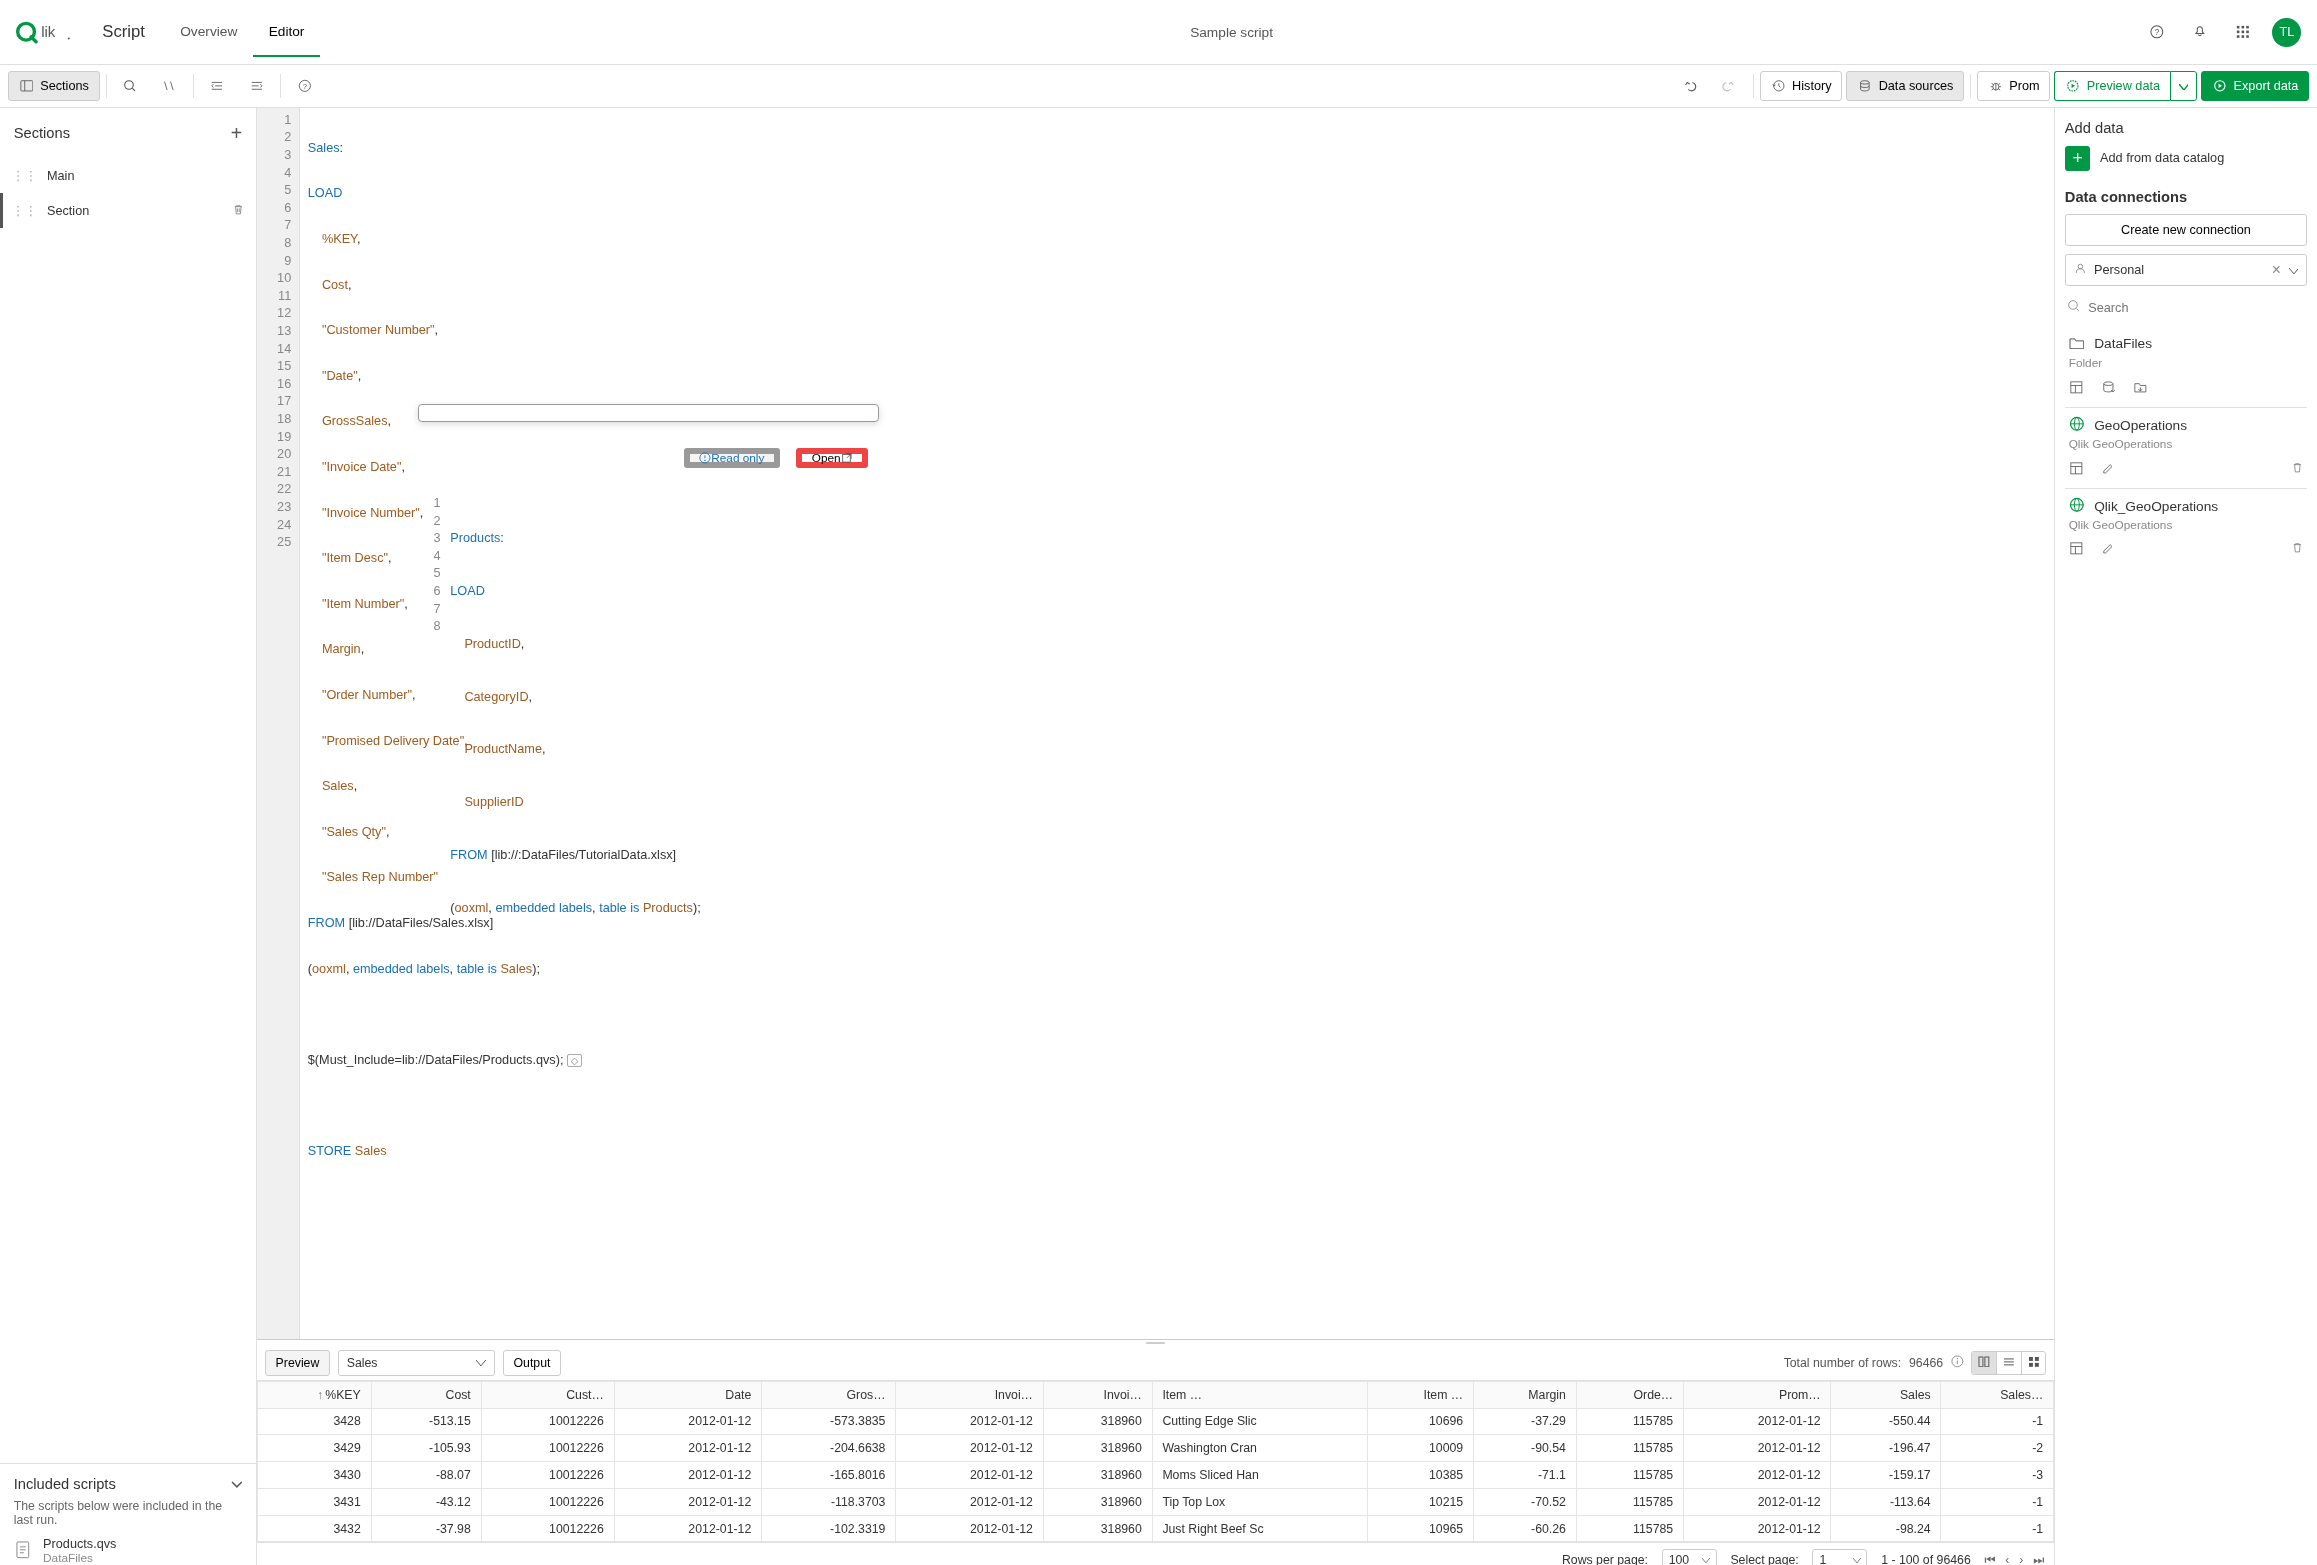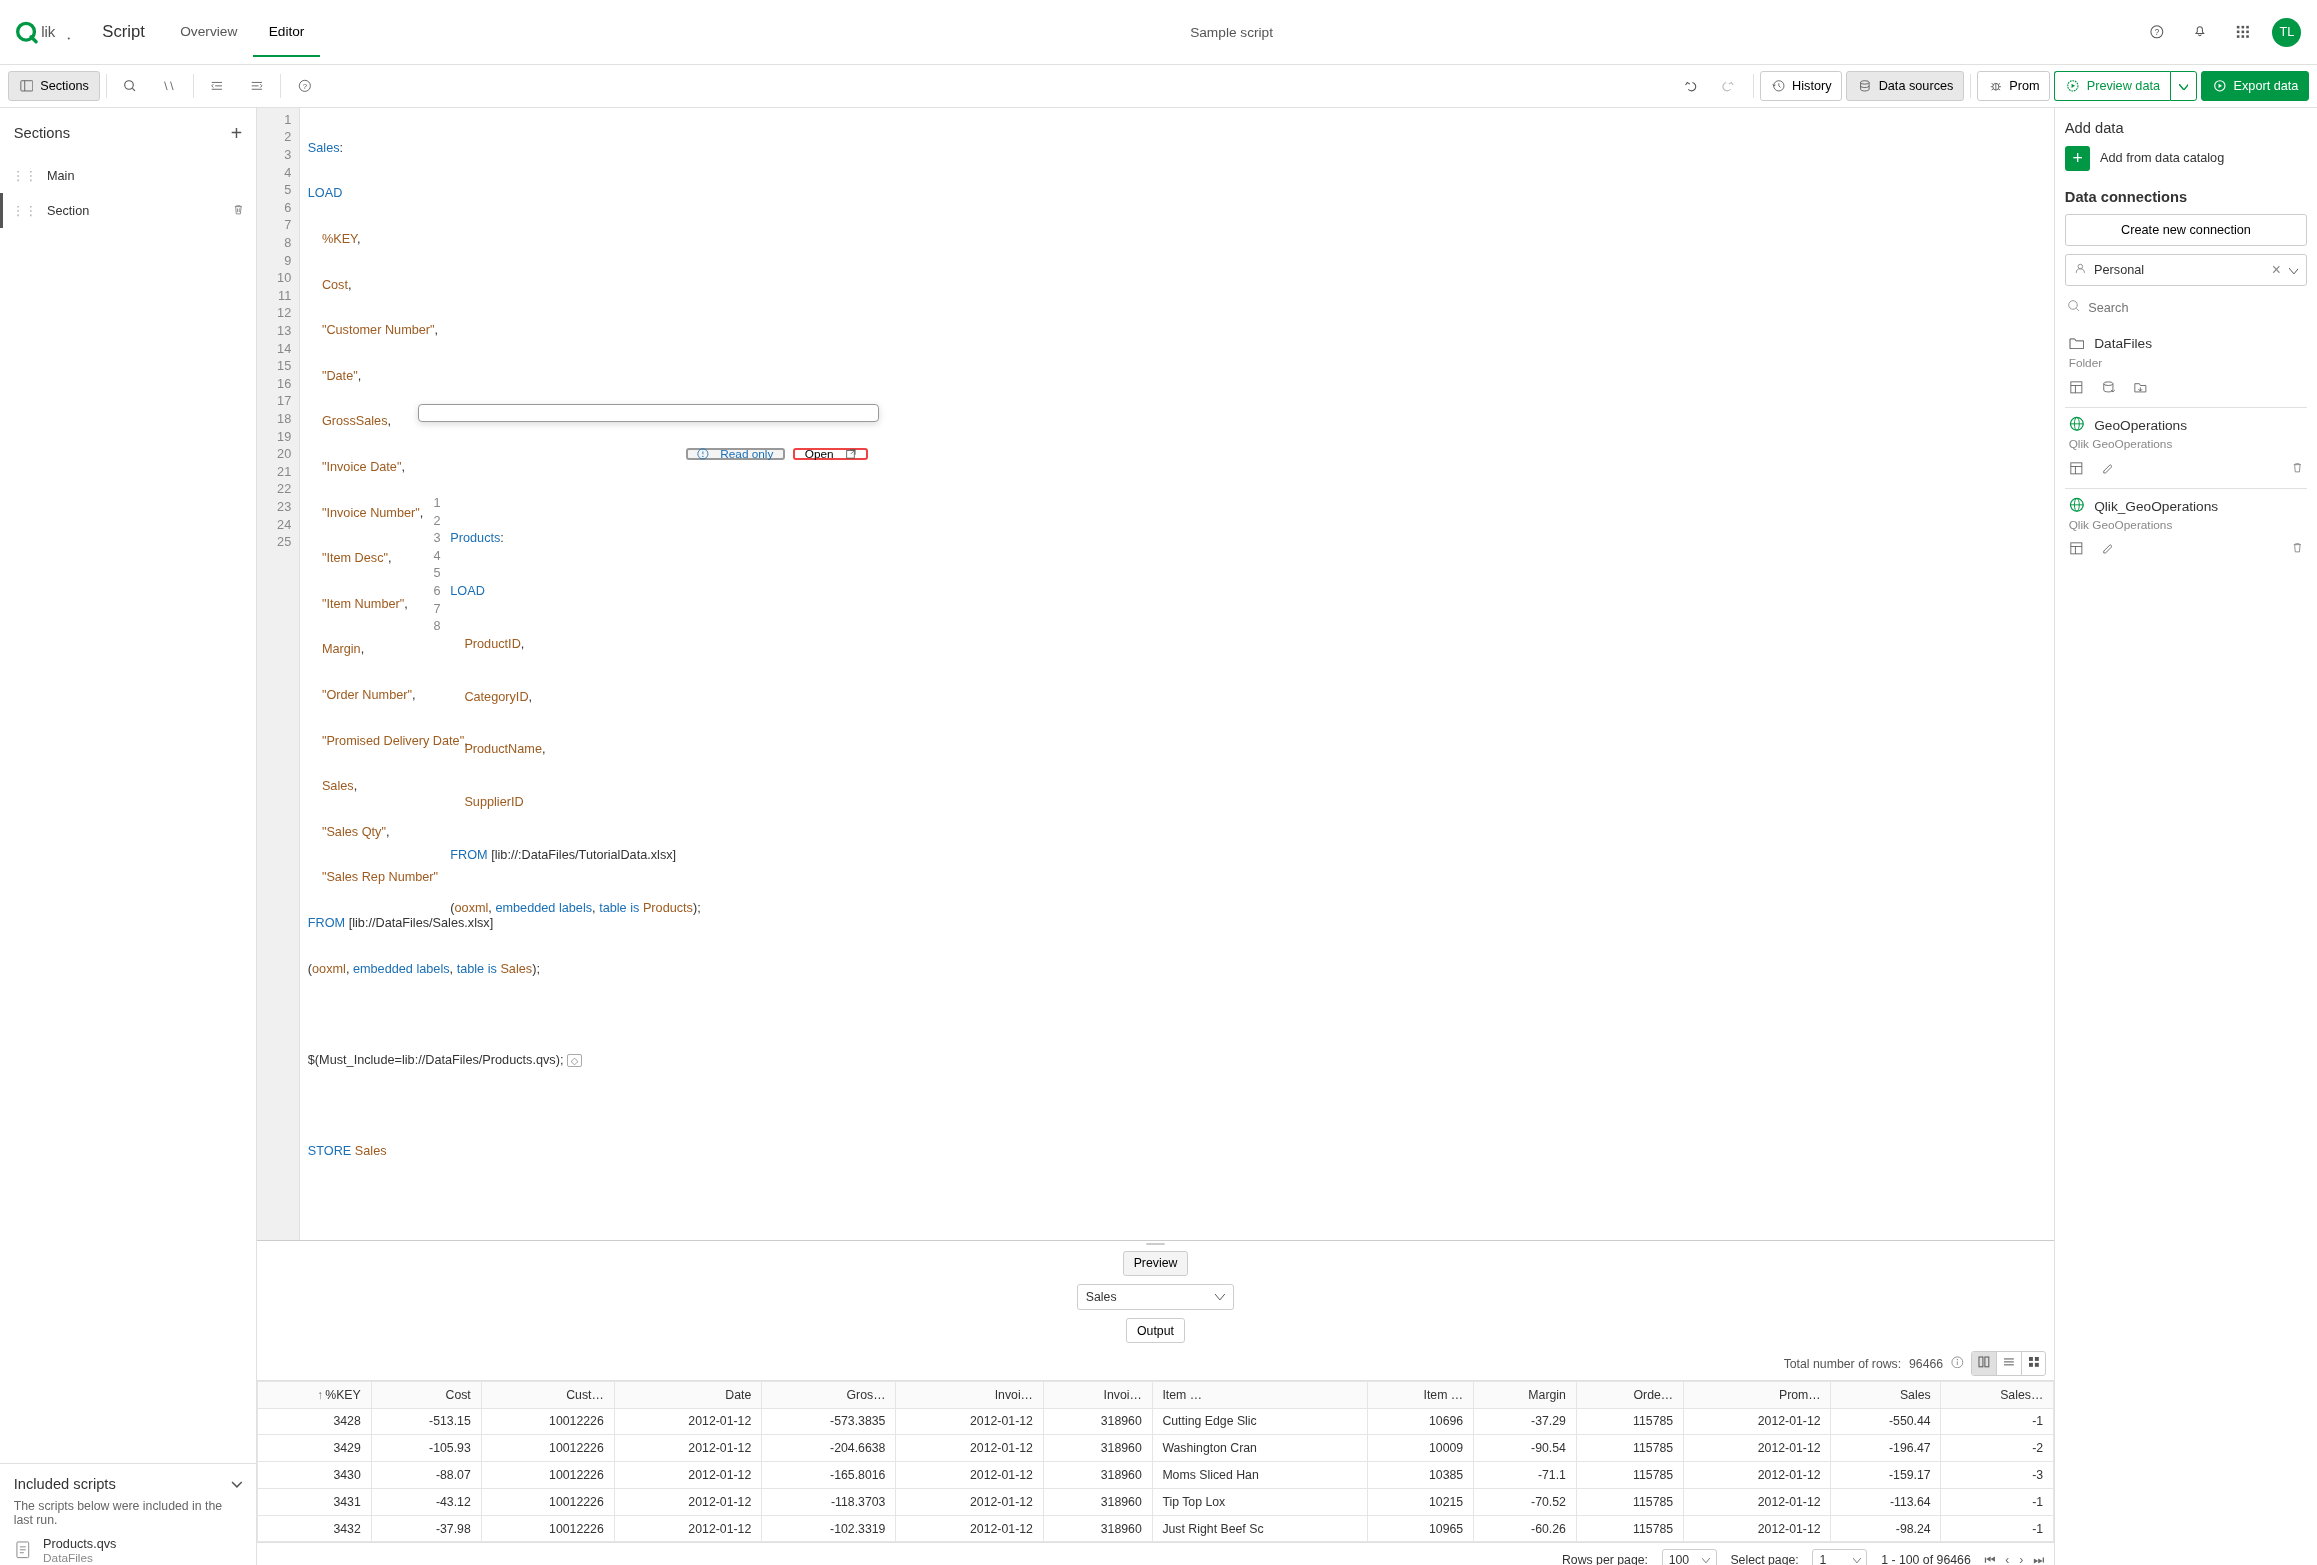--- a/index.html
+++ b/index.html
@@ -56,21 +56,21 @@
 .gutter { width: 43px; background: #f0f0f0; text-align: right; padding: 3.9px 7.8px 3.9px 3.9px; color: #888; border-right: 1px solid #e0e0e0; user-select: none; }
 .gutter div { height: 17.6px; line-height: 17.6px; }
 .code { flex: 1; padding: 3.9px 7.8px; white-space: pre; background: #fff; position: relative; }
 .code div { height: 17.6px; line-height: 17.6px; }
 .kw-blue { color: #1a6fb5; font-weight: normal; }
 .kw-brown { color: #9e5b1f; }
 
 
 .code-popup { position: absolute; left: 118px; top: 296px; width: 461px; background: #fff; border: 1px solid #999; border-radius: 3.9px; box-shadow: 0 2px 7.8px rgba(0,0,0,0.15); }
 .popup-header { display: flex; justify-content: flex-end; gap: 7.8px; padding: 7.8px 9.8px; }
-.popup-btn { display: flex; align-items: center; gap: 11px; padding: 3.9px 9.8px; border: 2px solid #ef4444; border-radius: 2.9px; font-size: 11.8px; cursor: pointer; background: #fff; }
+.popup-btn { display: flex; align-items: center; gap: 0; padding: 3.9px 9.8px; border: 6px solid #ef4444; border-radius: 2.9px; font-size: 11.8px; cursor: pointer; background: #fff; margin-left: 8px; }
 .popup-btn.readonly { color: #1a6fb5; border-color: #999; background:#f4f4f4; }
 .popup-code { display: flex; font-family: "Courier New", Consolas, monospace; font-size: 12.7px; }
 .popup-gutter { width: 27.4px; text-align: right; padding: 2px 5.9px; color: #888; }
 .popup-gutter div, .popup-code-body div { height: 17.6px; line-height: 17.6px; }
 .popup-code-body { padding: 2px 3.9px; flex:1; white-space: pre; }
 
 
 .right-panel { width: 263px; border-left: 1px solid #e0e0e0; padding: 11.8px 9.8px; overflow-y: auto; }
 .panel-title { font-size: 14.7px; font-weight: 400; margin-bottom: 9.8px; }
 .add-catalog { display: flex; align-items: center; gap: 9.8px; margin-bottom: 17.6px; cursor: pointer; }
@@ -85,21 +85,21 @@
 .folder-sub { font-size: 11.8px; color: #888; padding-left: 3.9px; margin-bottom: 5.9px; }
 .folder-actions { display: flex; gap: 17.6px; padding: 3.9px 3.9px 9.8px; color: #666; border-bottom: 1px solid #e0e0e0; }
 .folder-actions .spacer { flex:1; }
 .conn-row { display: flex; align-items: center; gap: 9.8px; padding: 7.8px 3.9px 2px; font-size: 13.7px; font-weight:500;}
 .conn-globe { color: #009845; }
 
 
 .preview-panel { border-top: 1px solid #ccc; display: flex; flex-direction: column; }
 .drag-handle-bar { height: 5.9px; display:flex; align-items:center; justify-content:center; cursor: ns-resize; }
 .drag-handle-bar span { width:19.6px; height:2px; background:#ccc; border-radius:1px; }
-.preview-toolbar { display: flex; align-items: center; gap: 7.8px; padding: 3.9px 7.8px; flex-direction: column; }
+.preview-toolbar { display: flex; align-items: center; gap: 7.8px; padding: 3.9px 7.8px; }
 .preview-tab-btn { padding: 4.9px 9.8px; border: 1px solid #ccc; border-radius: 2.9px; font-size: 12.3px; cursor: pointer; background: #f4f4f4; }
 .preview-tab-btn.white { background:#fff; }
 .preview-select { padding: 4.9px 7.8px; border: 1px solid #ccc; border-radius: 2.9px; font-size: 12.3px; min-width: 157px; display:flex; align-items:center; justify-content:space-between; background:#fff; }
 .preview-right { margin-left: auto; display: flex; align-items: center; gap: 7.8px; font-size: 12.3px; color: #555; }
 .view-icons { display:flex; border:1px solid #ccc; border-radius:2.9px; overflow:hidden;}
 .view-icons span { padding:3.9px 5.9px; border-right:1px solid #ccc; cursor:pointer;}
 .view-icons span:last-child{border-right:none;}
 .view-icons span.active{background:#e0e0e0;}
 
 .data-table-wrap { overflow-x: auto; max-height: 176px; border-top:1px solid #e0e0e0;}

